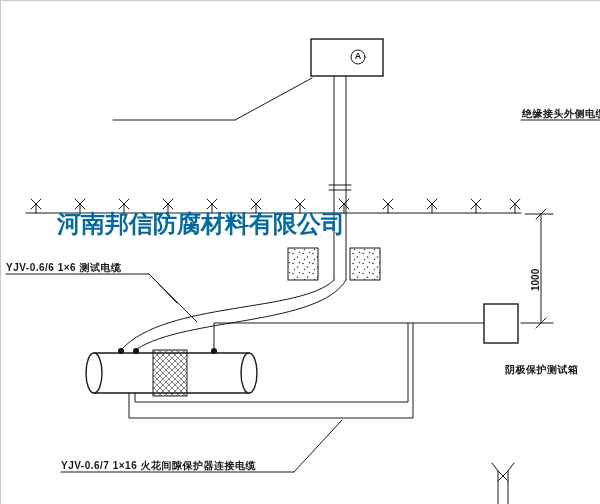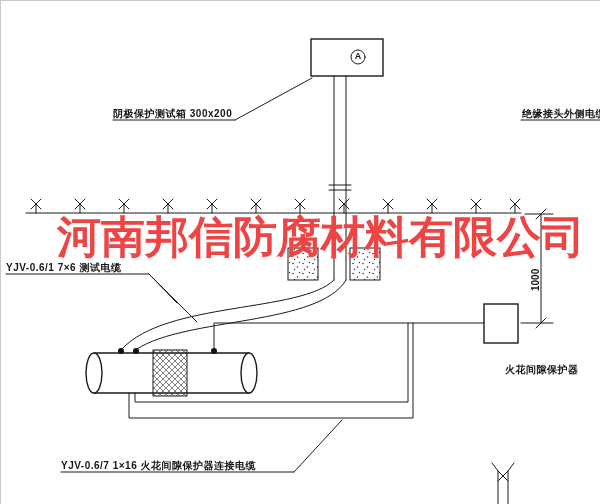--- a/index.html
+++ b/index.html
@@ -4,22 +4,22 @@
 <style>
   html,body{margin:0;padding:0;background:#e9e9e9;}
   #canvas{
     position:relative;width:600px;height:504px;background:#ffffff;
     border:1px solid #c9c9c9;overflow:hidden;
     font-family:"Liberation Sans", sans-serif;color:#111;
   }
   #linework{position:absolute;left:0;top:0;width:600px;height:504px;}
   .lbl{position:absolute;font-size:10px;font-weight:600;white-space:nowrap;color:#151515;letter-spacing:.5px;}
   .watermark{
-    position:absolute;left:56px;top:207px;font-size:44px;font-weight:700;
-    font-family:"Liberation Serif", serif;white-space:nowrap;color:#ef4444;letter-spacing:0;
+    position:absolute;left:56px;top:207px;font-size:24px;font-weight:700;
+    font-family:"Liberation Serif", serif;white-space:nowrap;color:#0369a1;letter-spacing:0;
   }
   .terminal{
     position:absolute;left:351px;top:50px;width:12px;text-align:center;
     font-size:9px;font-weight:600;color:#151515;
   }
   .dim{
     position:absolute;left:529px;top:290px;font-size:10px;font-weight:600;color:#151515;
     transform:rotate(-90deg);transform-origin:0 0;white-space:nowrap;
   }
 </style>
@@ -128,27 +128,26 @@
     <g>
       <line x1="497" y1="470" x2="497" y2="504"></line>
       <line x1="507" y1="470" x2="507" y2="504"></line>
       <line x1="497" y1="470" x2="491" y2="462"></line>
       <line x1="507" y1="470" x2="513" y2="462"></line>
       <line x1="497" y1="480" x2="507" y2="470"></line>
       <line x1="497" y1="470" x2="507" y2="480"></line>
     </g>
   </svg>
 
-  <div class="lbl" style="left:112px;top:106px;">阴极保护测试箱 300x200</div>
 
   <div class="lbl" style="left:521px;top:106px;">绝缘接头外侧电缆</div>
 
-  <div class="lbl" style="left:5px;top:260px;">YJV-0.6/1 7×6 测试电缆</div>
+  <div class="lbl" style="left:5px;top:260px;">YJV-0.6/6 1×6 测试电缆</div>
 
-  <div class="lbl" style="left:504px;top:362px;">火花间隙保护器</div>
+  <div class="lbl" style="left:504px;top:362px;">阴极保护测试箱</div>
 
   <div class="lbl" style="left:60px;top:458px;">YJV-0.6/7 1×16 火花间隙保护器连接电缆</div>
 
   <div class="dim">1000</div>
 
   <div class="terminal">A</div>
 
   <div class="watermark">河南邦信防腐材料有限公司</div>
 
 </div>

